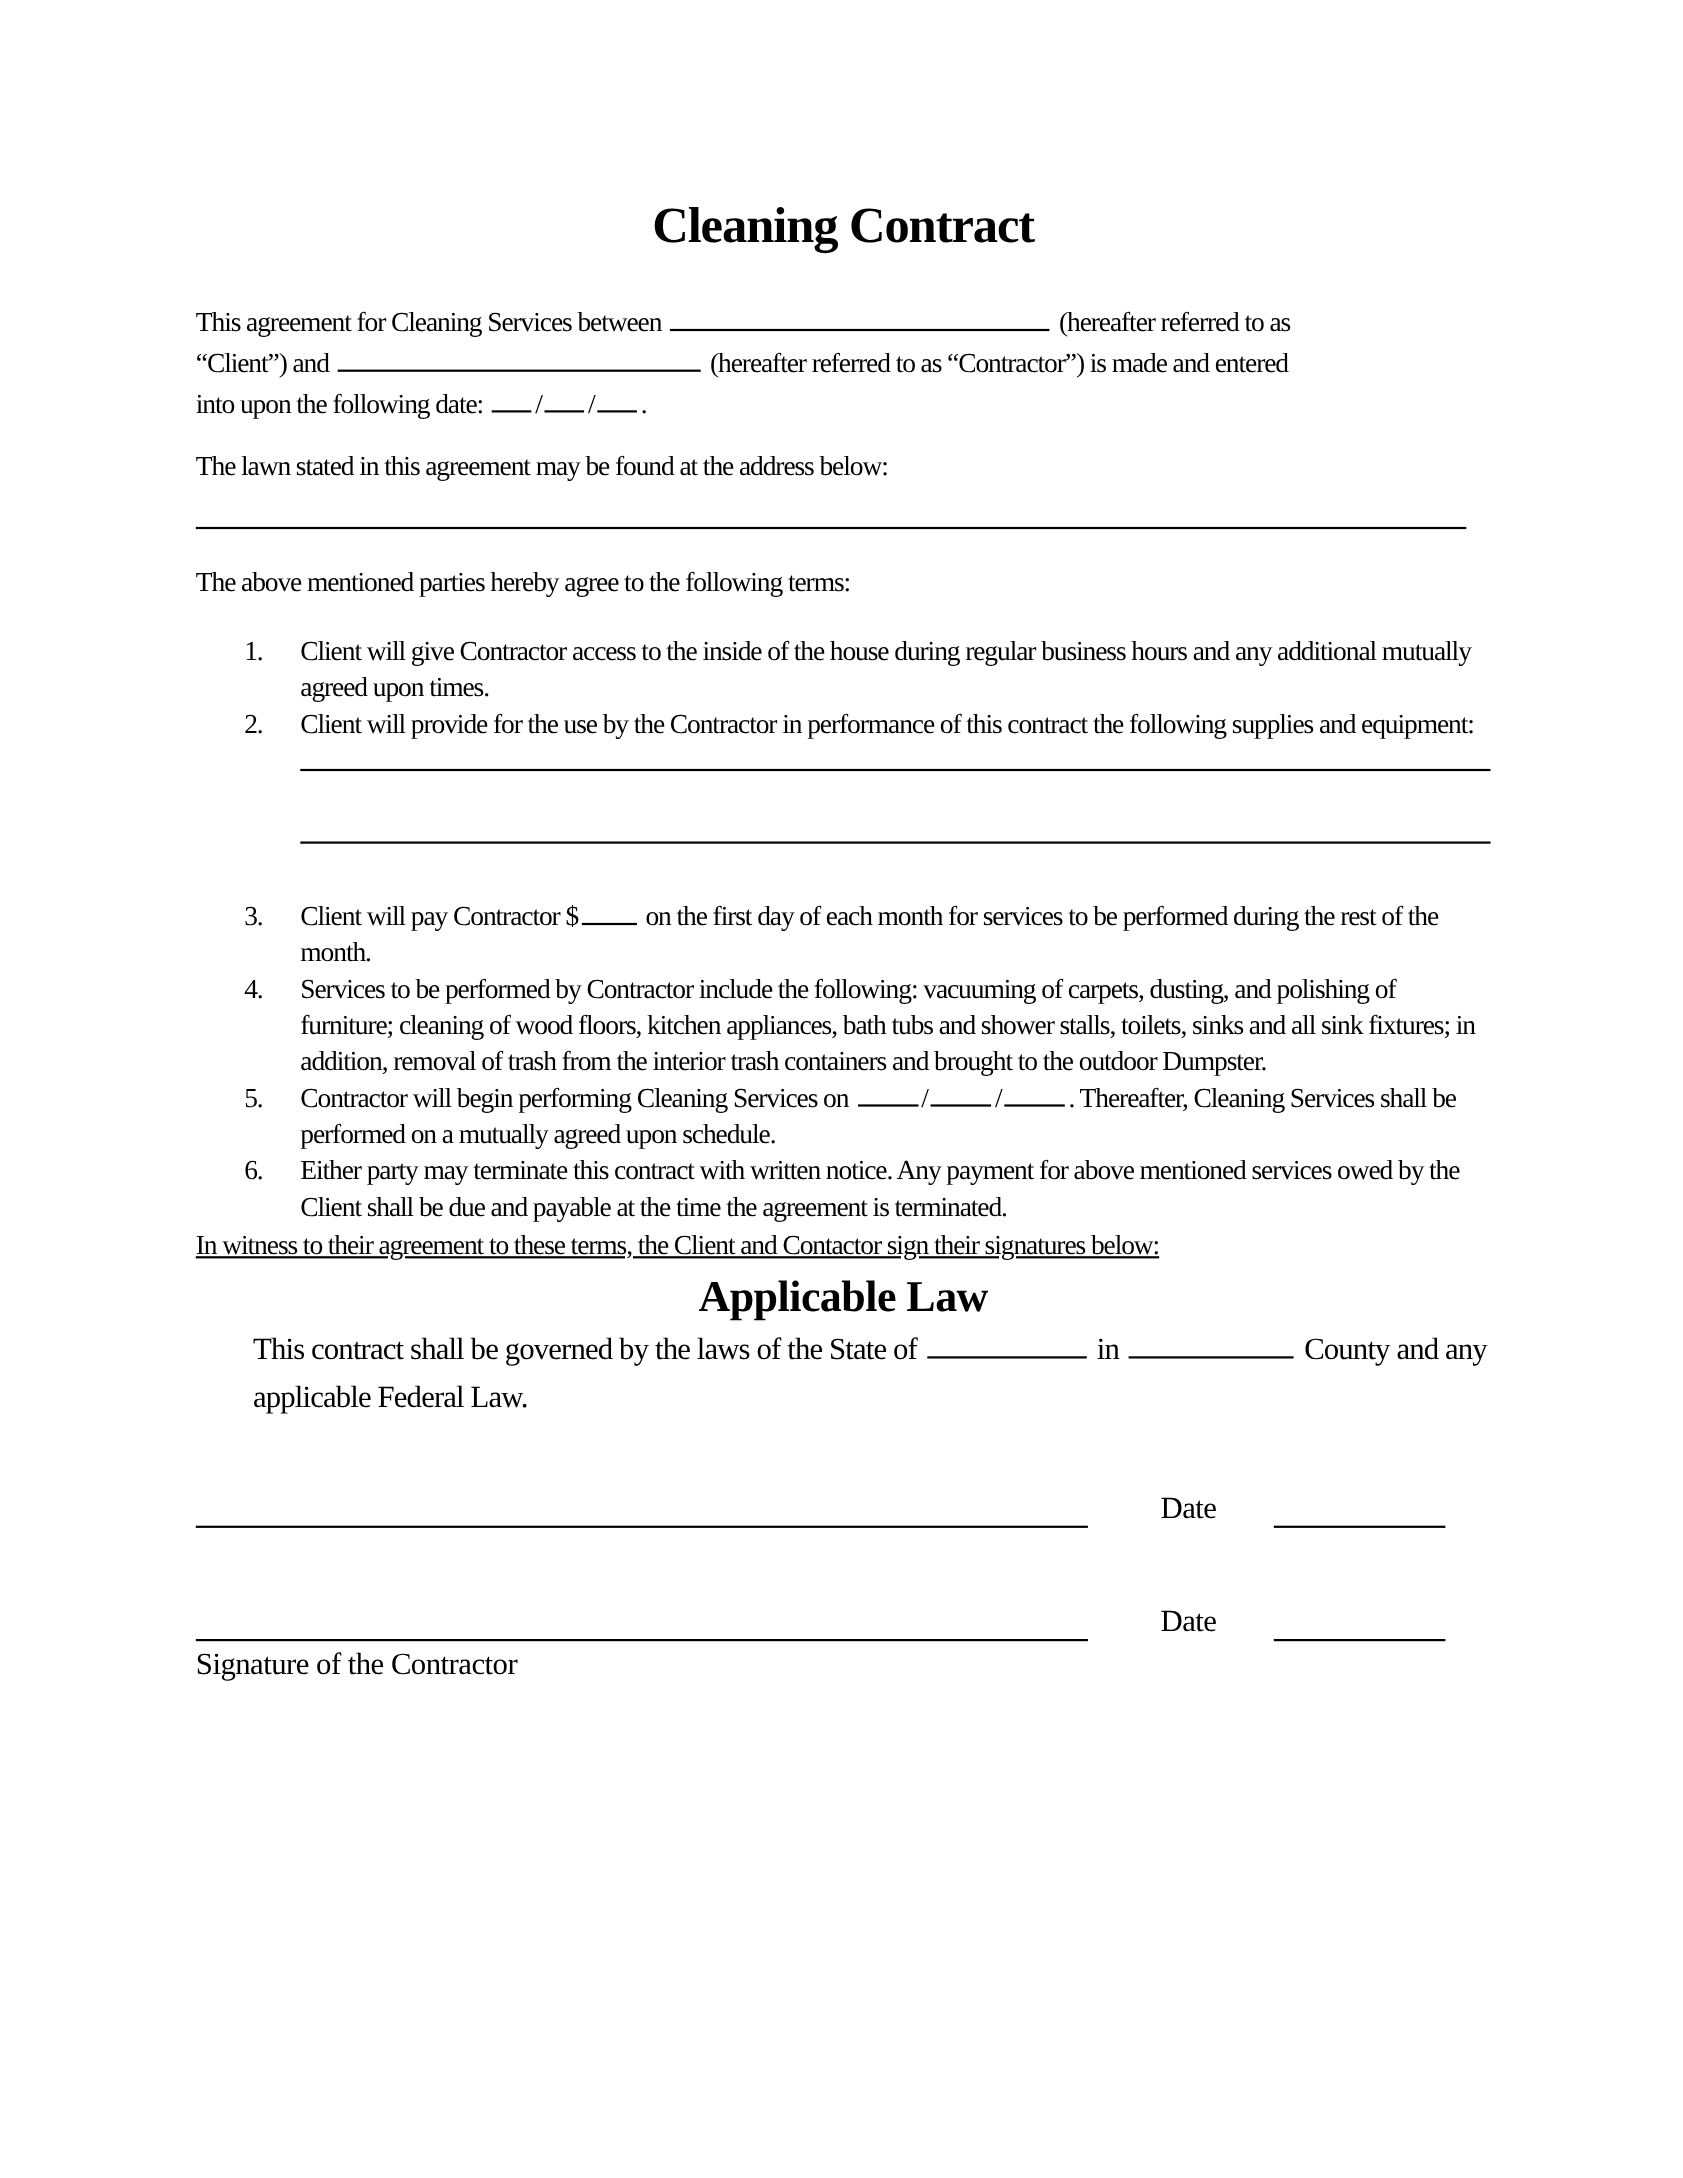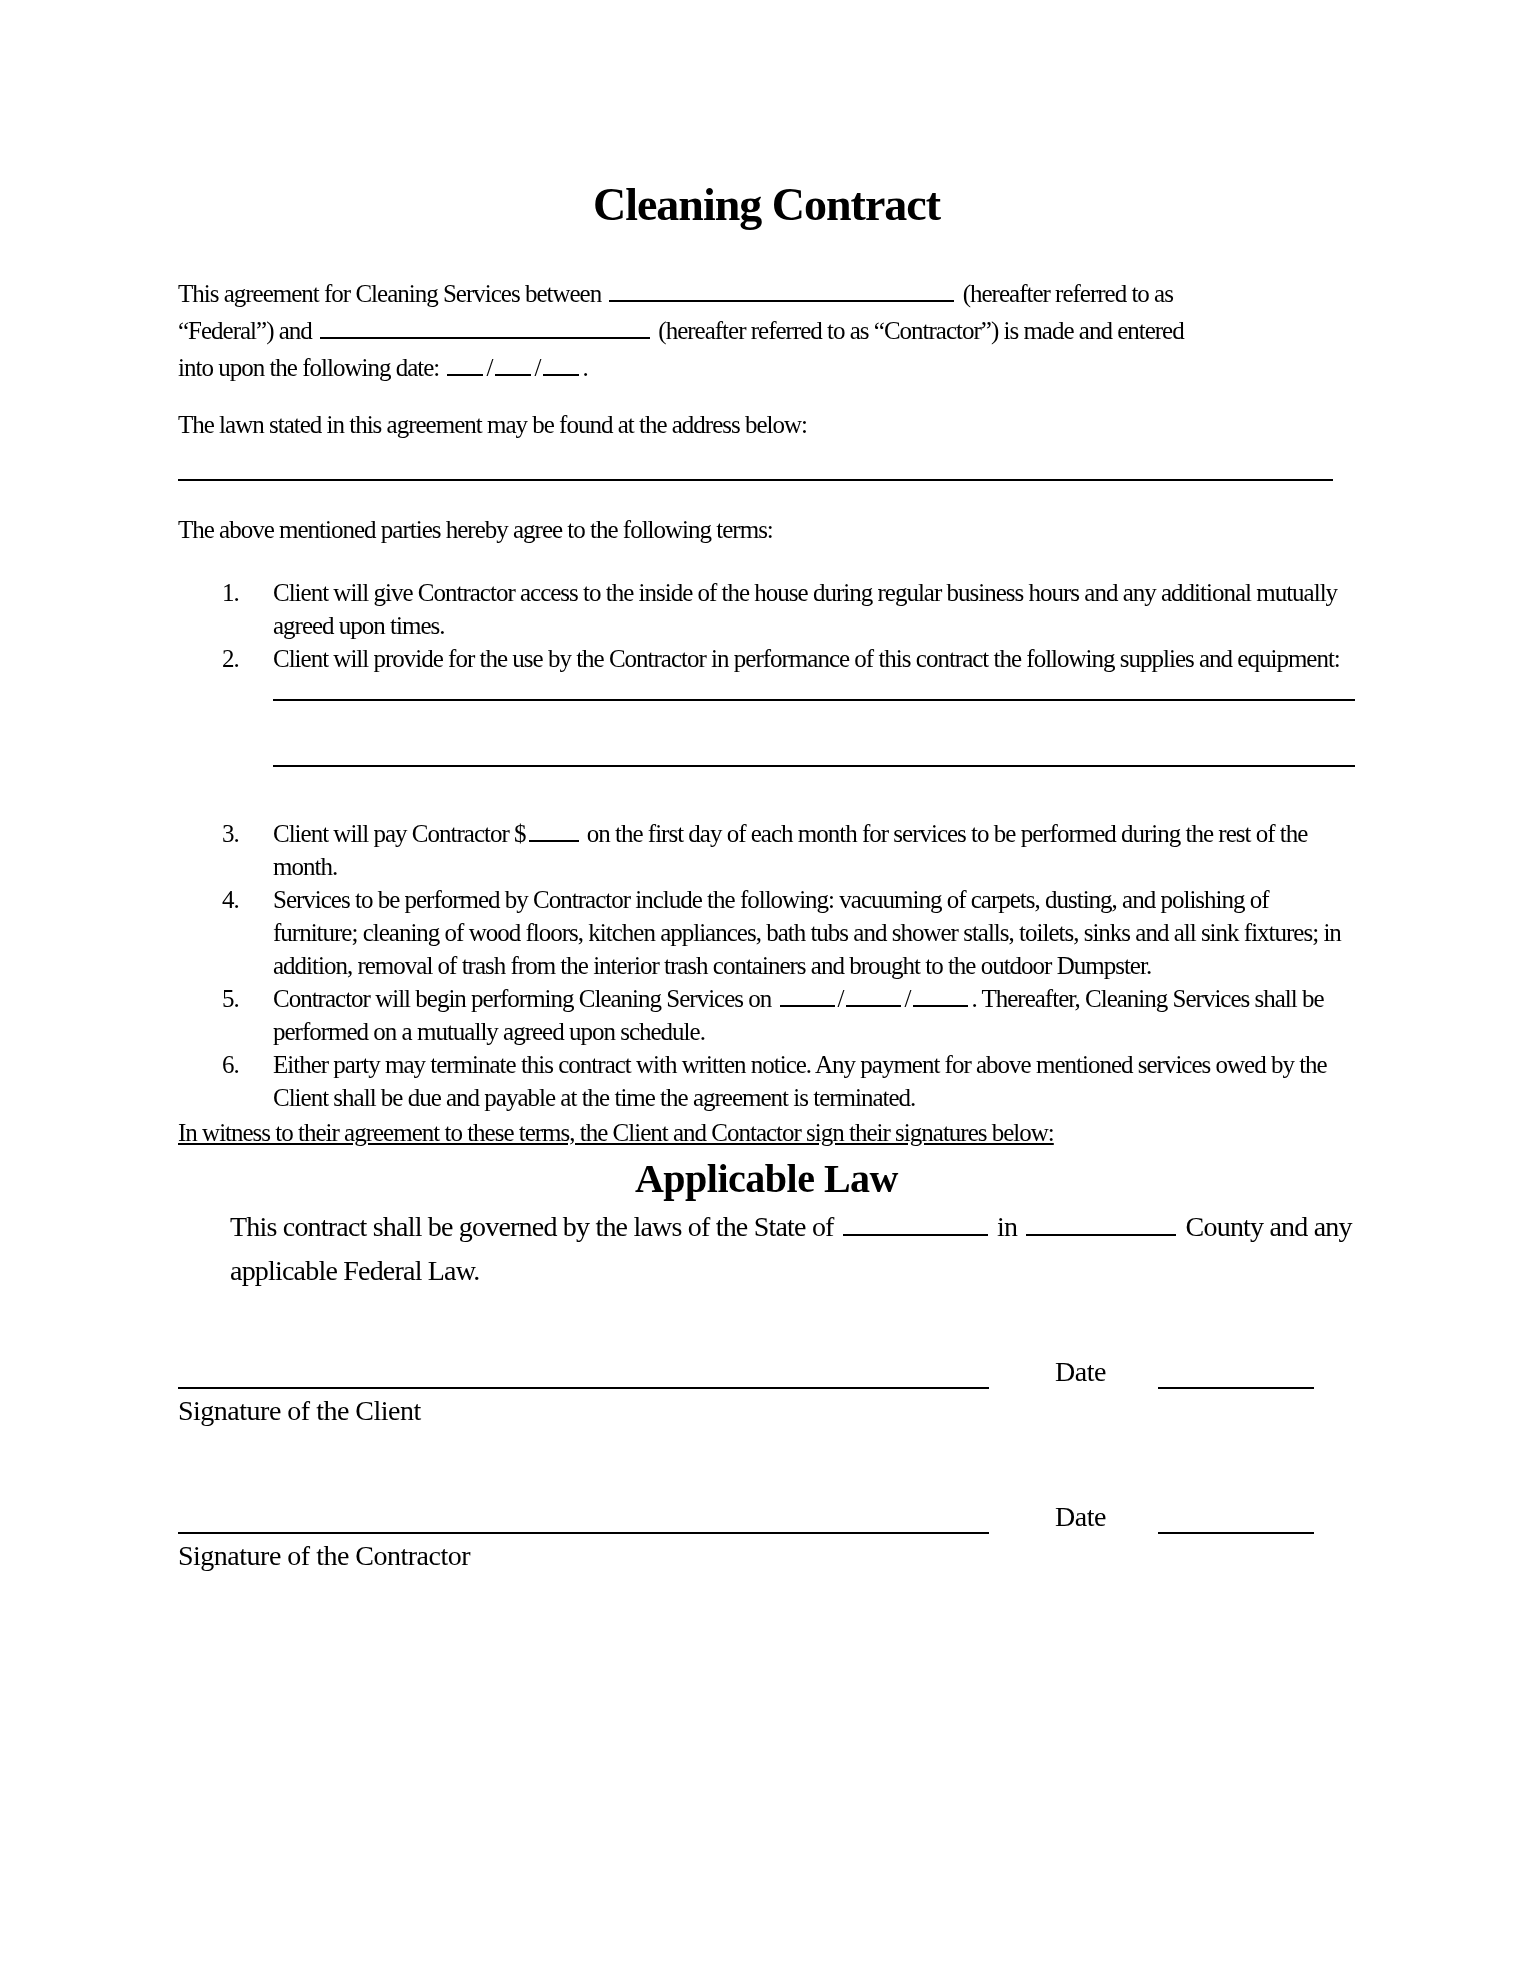--- a/index.html
+++ b/index.html
@@ -123,21 +123,21 @@
 
   <h1 class="doc-title">Cleaning Contract</h1>
 
   <div class="para intro">
     <div>
       <span>This agreement for Cleaning Services between</span>
       <span class="blank w-345"></span>
       <span>(hereafter referred to as</span>
     </div>
     <div>
-      <span>“Federal”) and</span>
+      <span>“Client”) and</span>
       <span class="blank w-330"></span>
       <span>(hereafter referred to as “Contractor”) is made and entered</span>
     </div>
     <div>
       <span>into upon the following date:</span>
       <span class="blank w-36"></span><span>/</span><span class="blank w-36"></span><span>/</span><span class="blank w-36"></span><span>.</span>
     </div>
   </div>
 
   <p class="para">The lawn stated in this agreement may be found at the address below:</p>
@@ -191,21 +191,20 @@
     <span>in</span>
     <span class="blank w-150"></span>
     <span>County and any applicable Federal Law.</span>
   </div>
 
   <div class="sig-row first">
     <div class="sig-line"></div>
     <div class="date-label">Date</div>
     <div class="date-line"></div>
   </div>
-  <div class="sig-caption">Signature of the Client</div>
 
   <div class="sig-row second">
     <div class="sig-line"></div>
     <div class="date-label">Date</div>
     <div class="date-line"></div>
   </div>
   <div class="sig-caption">Signature of the Contractor</div>
 
 </div>
 

